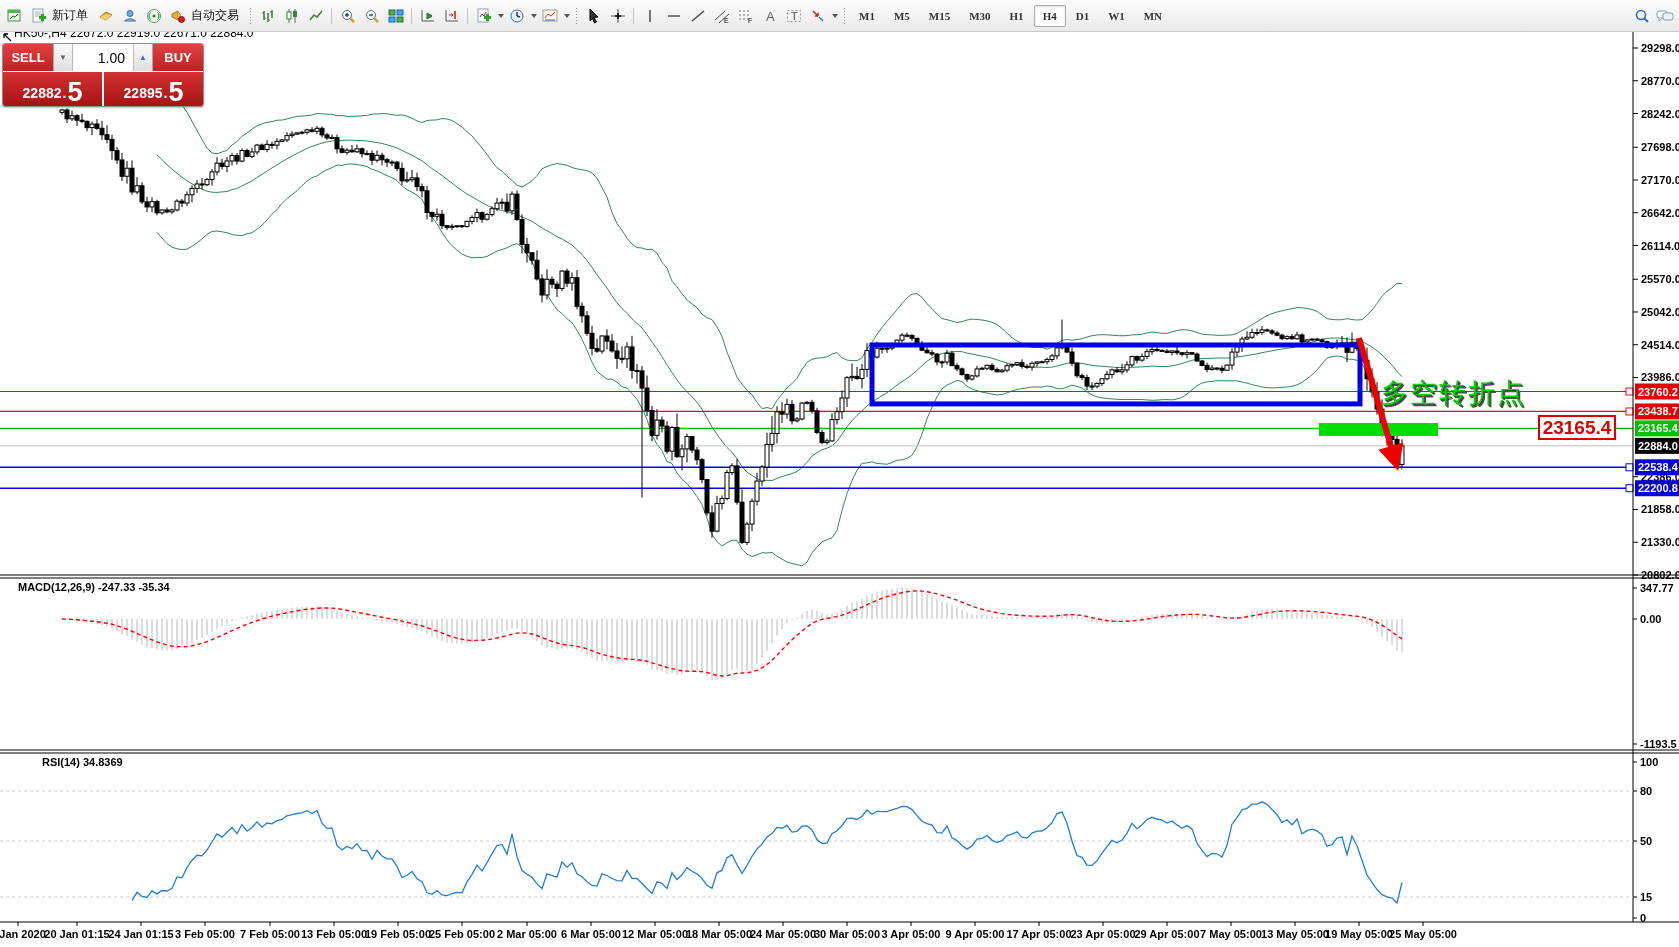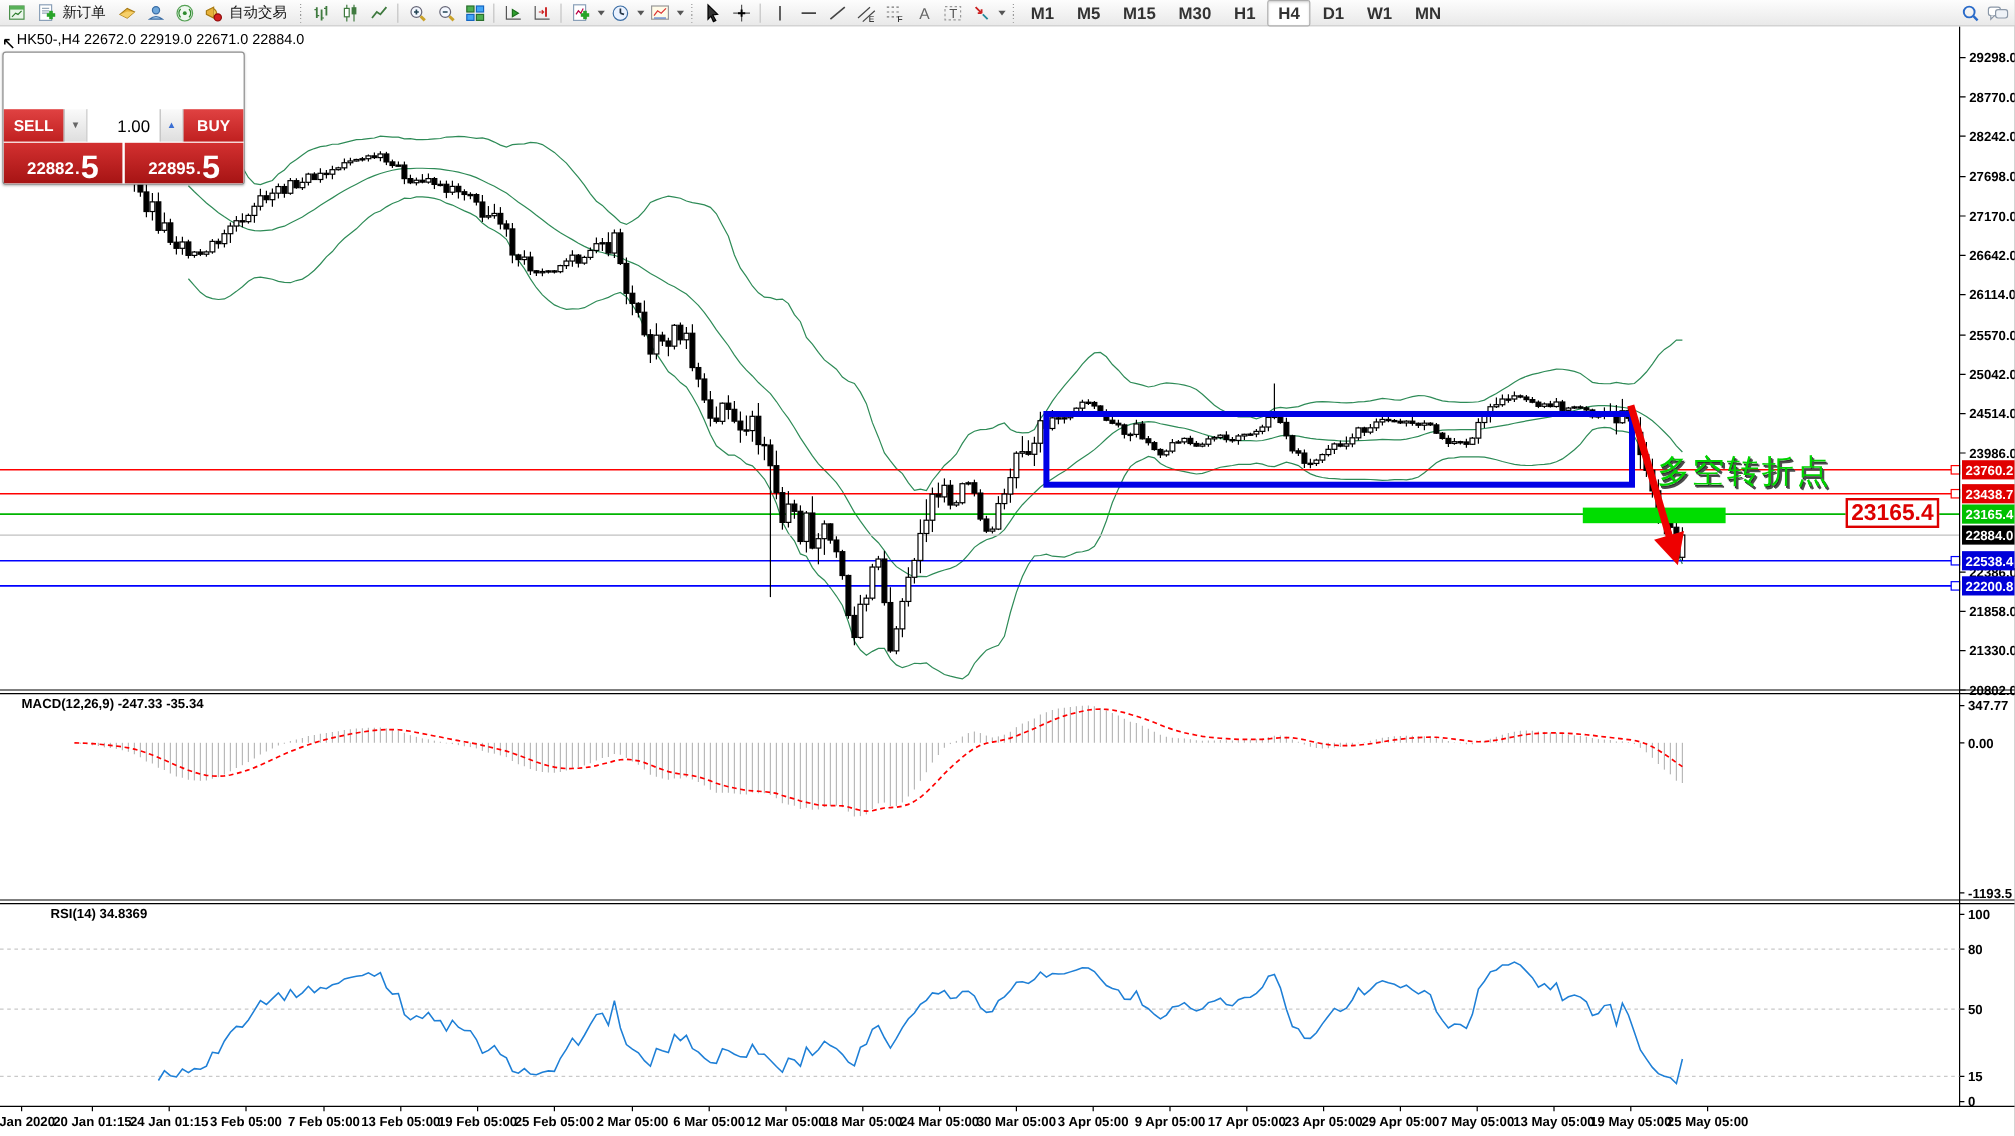--- a/index.html
+++ b/index.html
@@ -1,46 +1,46 @@
 <!DOCTYPE html>
 <html><head>
 <meta charset="utf-8">
 <style>
   html,body{margin:0;padding:0;background:#888;}
   .app{position:relative;width:1679px;height:947px;background:#fff;overflow:hidden;
        font-family:"Liberation Sans",sans-serif;-webkit-font-smoothing:antialiased;}
   
-  .toolbar{position:absolute;left:0;top:0;width:1679px;height:22px;box-sizing:border-box;
+  .toolbar{position:absolute;left:0;top:0;width:1679px;height:32px;box-sizing:border-box;
     background:linear-gradient(#fdfdfd,#e9e9e9);border-bottom:1px solid #c9c9c9;
     display:flex;align-items:center;padding:0 3px;gap:1px;z-index:40;}
   .tb-btn{width:23px;height:20px;display:flex;align-items:center;justify-content:center;flex:0 0 auto;border-radius:2px;}
   .tb-label{font-size:12px;color:#111;margin:0 5px 0 1px;flex:0 0 auto;white-space:nowrap;}
   .tb-handle{width:4px;height:16px;margin:0 3px;flex:0 0 auto;
     background:repeating-linear-gradient(to bottom,#9a9a9a 0 1px,transparent 1px 3px);
     background-size:1px 100%;background-repeat:no-repeat;background-position:center;}
   .tb-sep{width:1px;height:16px;background:#c4c4c4;margin:0 3px;flex:0 0 auto;}
   .caret{width:0;height:0;border-left:3px solid transparent;border-right:3px solid transparent;
     border-top:4px solid #555;margin-left:2px;flex:0 0 auto;}
-  .tf{padding:0 8px;height:20px;display:flex;align-items:center;font-size:14px;font-weight:700;
-     color:#333;flex:0 0 auto;border:1px solid transparent;border-radius:2px;}
+  .tf{padding:0 8px;height:20px;display:flex;align-items:center;font-size:11px;font-weight:700;
+     color:#333;flex:0 0 auto;border:1px solid transparent;border-radius:2px;font-family:Liberation Serif, serif;}
   .tf.active{background:#fff;border:1px solid #adadad;box-shadow:inset 0 1px 2px rgba(0,0,0,.15);}
   .tb-right{margin-left:auto;display:flex;align-items:center;}
   
   .hdr{position:absolute;left:14px;top:26px;font-size:12px;font-weight:400;color:#000;z-index:20;}
   .hdr-arrow{position:absolute;left:3px;top:29px;z-index:20;}
   .ind-label{position:absolute;font-size:11px;font-weight:600;color:#000;z-index:20;}
   .cn-note{position:absolute;left:1381px;top:375px;font-size:27px;font-weight:400;color:#00d400;
     text-shadow:2px 2px 0 #4d4d4d,1px 1px 0 #2f2f2f;z-index:30;letter-spacing:2px;white-space:nowrap;}
   .price-callout{position:absolute;left:1538px;top:415px;width:74px;height:21px;background:#fff;
     border:2px solid #dd0000;color:#dd0000;font-size:19px;font-weight:700;display:flex;
     align-items:center;justify-content:center;z-index:30;}
   
   .trade{position:absolute;left:2px;top:43px;width:200px;z-index:25;background:#fff;
     border:1px solid #8f8f8f;border-radius:3px;overflow:hidden;box-shadow:0 1px 2px rgba(0,0,0,.25);}
-  .trade-row1{display:flex;height:27px;margin-top:47px;}
+  .trade-row1{display:flex;height:27px;}
   .tbtn{width:50px;display:flex;align-items:center;justify-content:center;color:#fff;
     font-size:13px;font-weight:700;background:linear-gradient(#e04242,#c02020);cursor:pointer;}
   .volwrap{flex:1;display:flex;border-left:1px solid #aaa;border-right:1px solid #aaa;}
   .volstep{width:18px;display:flex;align-items:center;justify-content:center;background:linear-gradient(#fafafa,#dedede);
     color:#666;font-size:8px;cursor:pointer;border-right:1px solid #bbb;}
   .volstep.up{border-right:none;border-left:1px solid #bbb;color:#3b6fd4;}
   .volval{flex:1;display:flex;align-items:center;justify-content:flex-end;padding-right:8px;
     font-size:14px;font-weight:400;color:#000;background:#fff;}
   .trade-row2{display:flex;height:34px;gap:2px;background:#fff;border-top:1px solid #fff;}
   .pxpanel{flex:1;display:flex;align-items:flex-end;justify-content:center;color:#fff;

